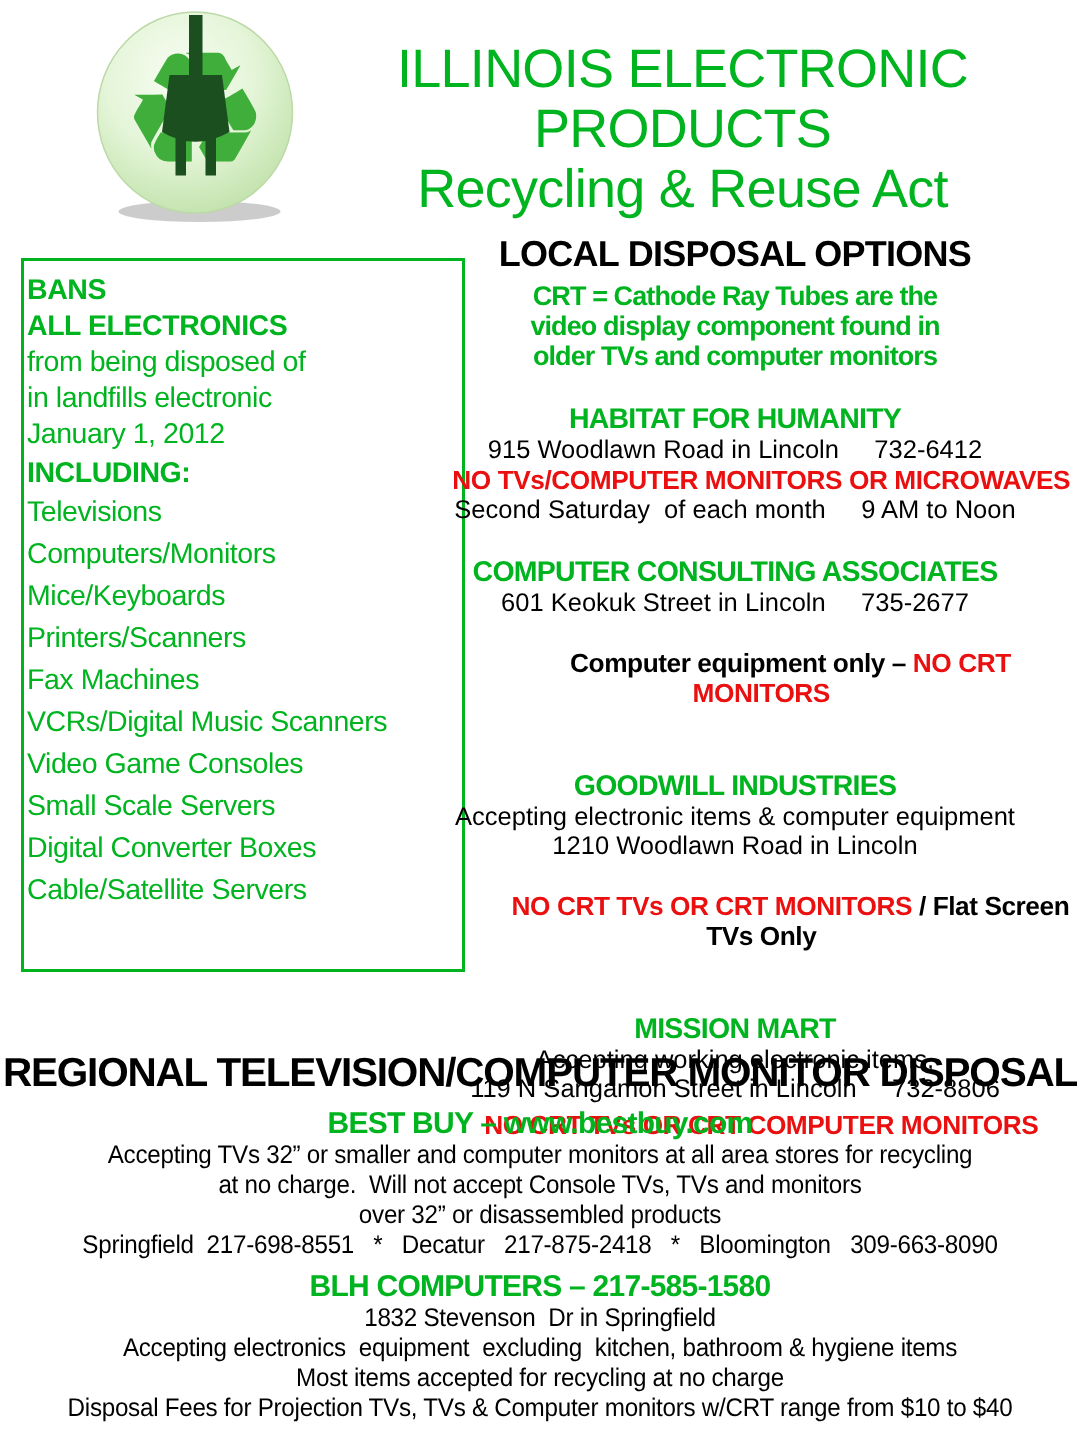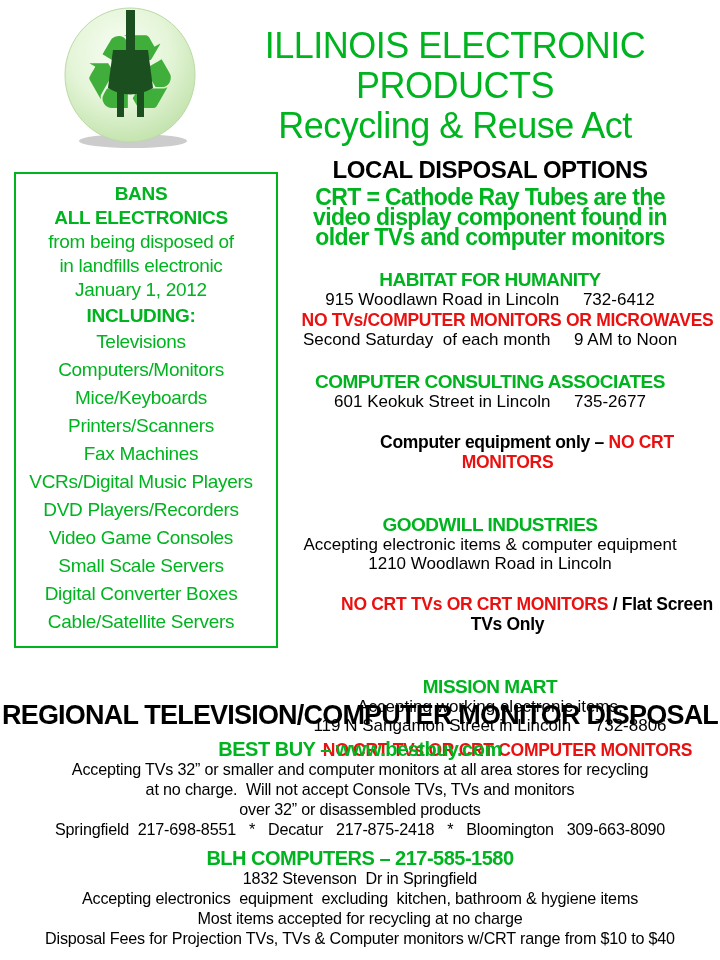--- a/index.html
+++ b/index.html
@@ -14,32 +14,32 @@
     font-family:"Liberation Sans","DejaVu Sans",sans-serif;overflow:hidden;color:#000;
   }
   
   .logo{position:absolute;left:55px;top:4px;width:150px;height:147px;}
   .title{
     position:absolute;left:205px;top:26px;width:500px;text-align:center;
     color:var(--green);font-size:36px;line-height:40px;font-weight:400;letter-spacing:-0.5px;
   }
   
   .bans-box{
-    position:absolute;left:14px;top:172px;width:264px;height:476px;
-    border:2px solid var(--green);color:var(--green);text-align:center;
+    position:absolute;left:14px;top:172px;width:296px;height:476px;
+    border:2px solid var(--green);color:var(--green);
     font-size:19px;padding:8px 12px 0 2px;
   }
   .bans-box .intro{line-height:24px;letter-spacing:-0.3px;}
   .bans-box .bold{font-weight:bold;}
   .bans-box .including{margin-top:2px;}
   .bans-box .item{line-height:28px;letter-spacing:-0.3px;}
   
   .right-col{position:absolute;left:262px;top:156px;width:456px;text-align:center;}
   .local-heading{font-size:24px;font-weight:bold;letter-spacing:-0.5px;color:#000;}
-  .crt-note{color:var(--green);font-weight:bold;font-size:23px;line-height:20px;margin-top:3px;letter-spacing:-0.6px;}
+  .crt-note{color:var(--green);font-weight:bold;font-size:18px;line-height:20px;margin-top:3px;letter-spacing:-0.6px;}
   .org{margin-top:22px;}
   .org-name{color:var(--green);font-weight:bold;font-size:19px;line-height:21px;letter-spacing:-0.5px;}
   .line{font-size:17px;line-height:19.5px;white-space:pre-wrap;}
   .red-bold{color:var(--red);font-weight:bold;letter-spacing:-0.3px;}
   .black-bold{font-weight:bold;letter-spacing:-0.3px;}
   .warn{font-size:17.5px;line-height:20px;padding-left:35px;}
   .org-mission .warn{margin-top:4px;}
   
   .regional{position:absolute;left:0;top:700px;width:720px;text-align:center;}
   .regional-heading{font-size:27px;font-weight:bold;letter-spacing:-0.8px;}
@@ -84,22 +84,21 @@
     <div class="intro bold">ALL ELECTRONICS</div>
     <div class="intro">from being disposed of</div>
     <div class="intro">in landfills electronic</div>
     <div class="intro">January 1, 2012</div>
     <div class="intro bold including">INCLUDING:</div>
     <div class="item">Televisions</div>
     <div class="item">Computers/Monitors</div>
     <div class="item">Mice/Keyboards</div>
     <div class="item">Printers/Scanners</div>
     <div class="item">Fax Machines</div>
-    <div class="item">VCRs/Digital Music Players</div>
-    <div class="item">DVD Players/Recorders</div>
+    <div class="item">VCRs/Digital Music Scanners</div>
     <div class="item">Video Game Consoles</div>
     <div class="item">Small Scale Servers</div>
     <div class="item">Digital Converter Boxes</div>
     <div class="item">Cable/Satellite Servers</div>
   </div>
 
   <div class="right-col">
     <div class="local-heading">LOCAL DISPOSAL OPTIONS</div>
     <div class="crt-note">
       <div>CRT = Cathode Ray Tubes are the</div>

